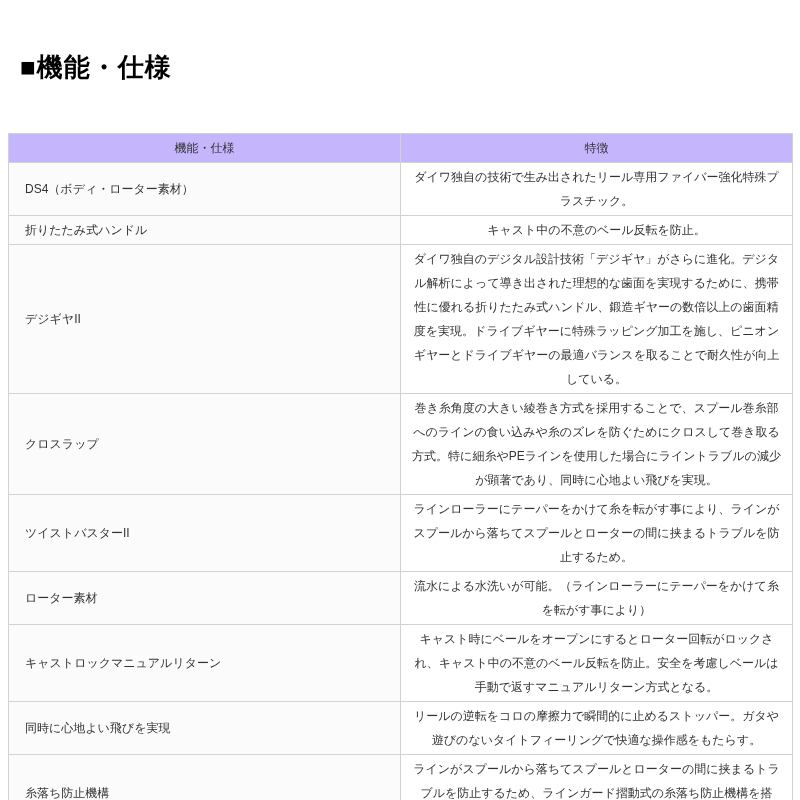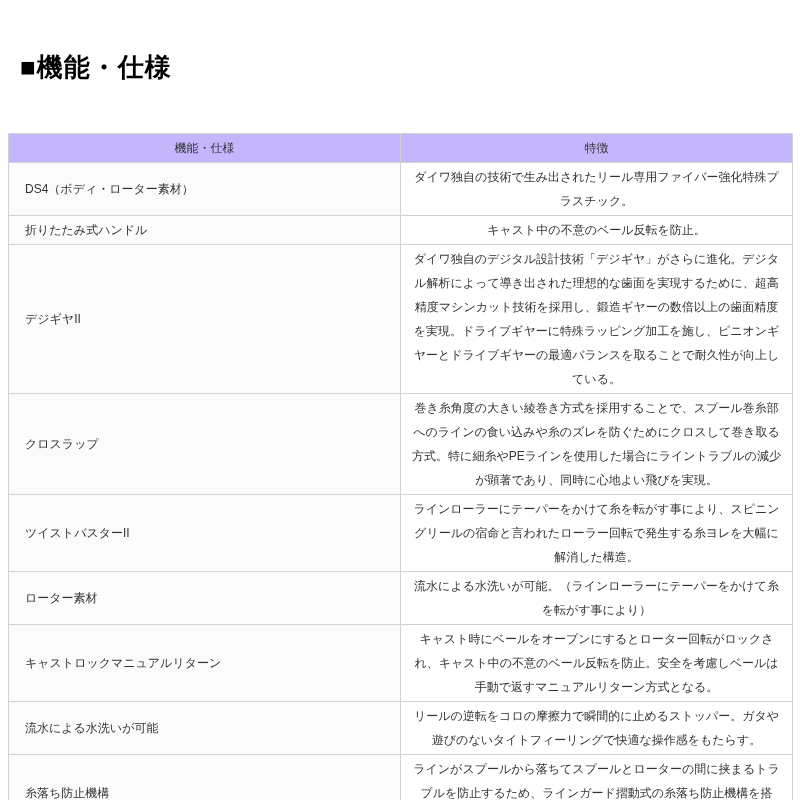--- a/index.html
+++ b/index.html
@@ -78,40 +78,40 @@
       <tr>
         <td class="col-name">DS4（ボディ・ローター素材）</td>
         <td class="col-desc">ダイワ独自の技術で生み出されたリール専用ファイバー強化特殊プラスチック。</td>
       </tr>
       <tr>
         <td class="col-name">折りたたみ式ハンドル</td>
         <td class="col-desc">キャスト中の不意のベール反転を防止。</td>
       </tr>
       <tr>
         <td class="col-name">デジギヤII</td>
-        <td class="col-desc">ダイワ独自のデジタル設計技術「デジギヤ」がさらに進化。デジタル解析によって導き出された理想的な歯面を実現するために、超高精度マシンカット技術を採用し、鍛造ギヤーの数倍以上の歯面精度を実現。ドライブギヤーに特殊ラッピング加工を施し、ピニオンギヤーとドライブギヤーの最適バランスを取ることで耐久性が向上している。</td>
+        <td class="col-desc">ダイワ独自のデジタル設計技術「デジギヤ」がさらに進化。デジタル解析によって導き出された理想的な歯面を実現するために、携帯性に優れる折りたたみ式ハンドル、鍛造ギヤーの数倍以上の歯面精度を実現。ドライブギヤーに特殊ラッピング加工を施し、ピニオンギヤーとドライブギヤーの最適バランスを取ることで耐久性が向上している。</td>
       </tr>
       <tr>
         <td class="col-name">クロスラップ</td>
         <td class="col-desc">巻き糸角度の大きい綾巻き方式を採用することで、スプール巻糸部へのラインの食い込みや糸のズレを防ぐためにクロスして巻き取る方式。特に細糸やPEラインを使用した場合にライントラブルの減少が顕著であり、同時に心地よい飛びを実現。</td>
       </tr>
       <tr>
         <td class="col-name">ツイストバスターII</td>
-        <td class="col-desc">ラインローラーにテーパーをかけて糸を転がす事により、スピニングリールの宿命と言われたローラー回転で発生する糸ヨレを大幅に解消した構造。</td>
+        <td class="col-desc">ラインローラーにテーパーをかけて糸を転がす事により、ラインがスプールから落ちてスプールとローターの間に挟まるトラブルを防止するため。</td>
       </tr>
       <tr>
         <td class="col-name">ローター素材</td>
         <td class="col-desc">流水による水洗いが可能。（ラインローラーにテーパーをかけて糸を転がす事により）</td>
       </tr>
       <tr>
         <td class="col-name">キャストロックマニュアルリターン</td>
         <td class="col-desc">キャスト時にベールをオープンにするとローター回転がロックされ、キャスト中の不意のベール反転を防止。安全を考慮しベールは手動で返すマニュアルリターン方式となる。</td>
       </tr>
       <tr>
-        <td class="col-name">流水による水洗いが可能</td>
+        <td class="col-name">同時に心地よい飛びを実現</td>
         <td class="col-desc">リールの逆転をコロの摩擦力で瞬間的に止めるストッパー。ガタや遊びのないタイトフィーリングで快適な操作感をもたらす。</td>
       </tr>
       <tr>
         <td class="col-name">糸落ち防止機構</td>
         <td class="col-desc">ラインがスプールから落ちてスプールとローターの間に挟まるトラブルを防止するため、ラインガード摺動式の糸落ち防止機構を搭載。</td>
       </tr>
     </tbody>
   </table>
 
 </div>

